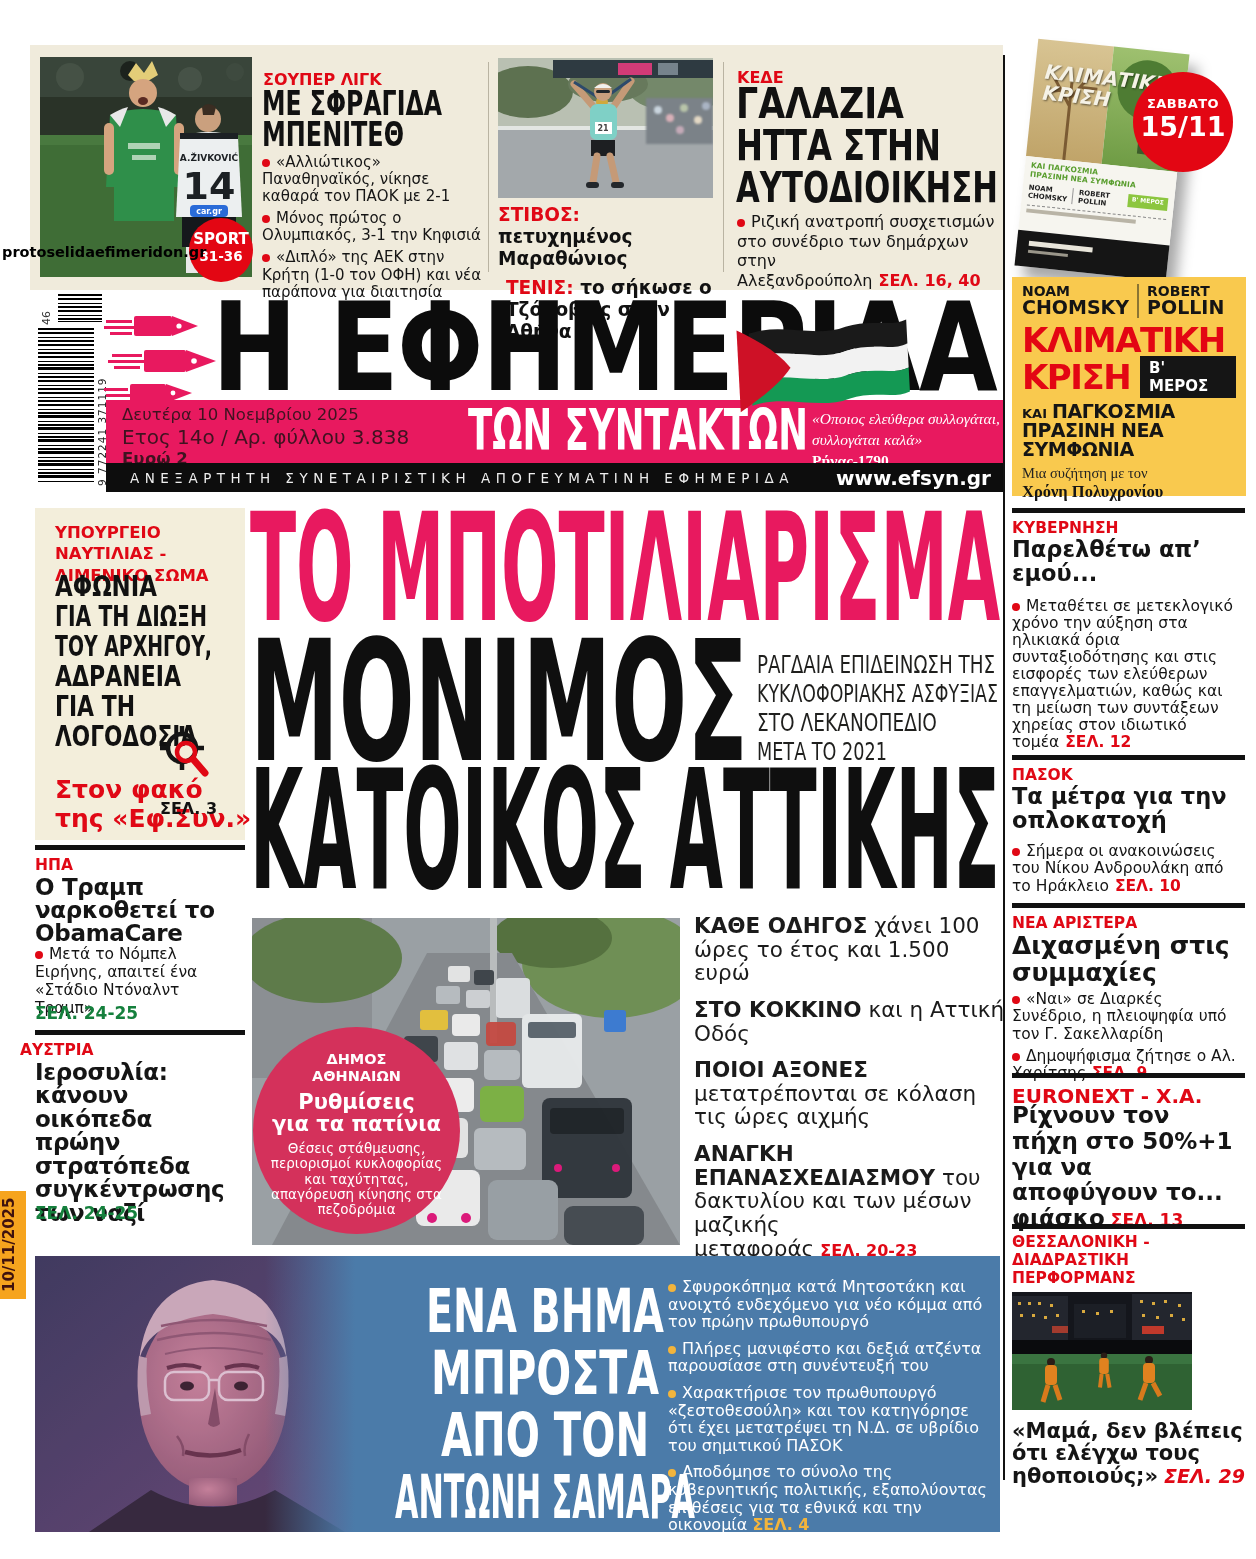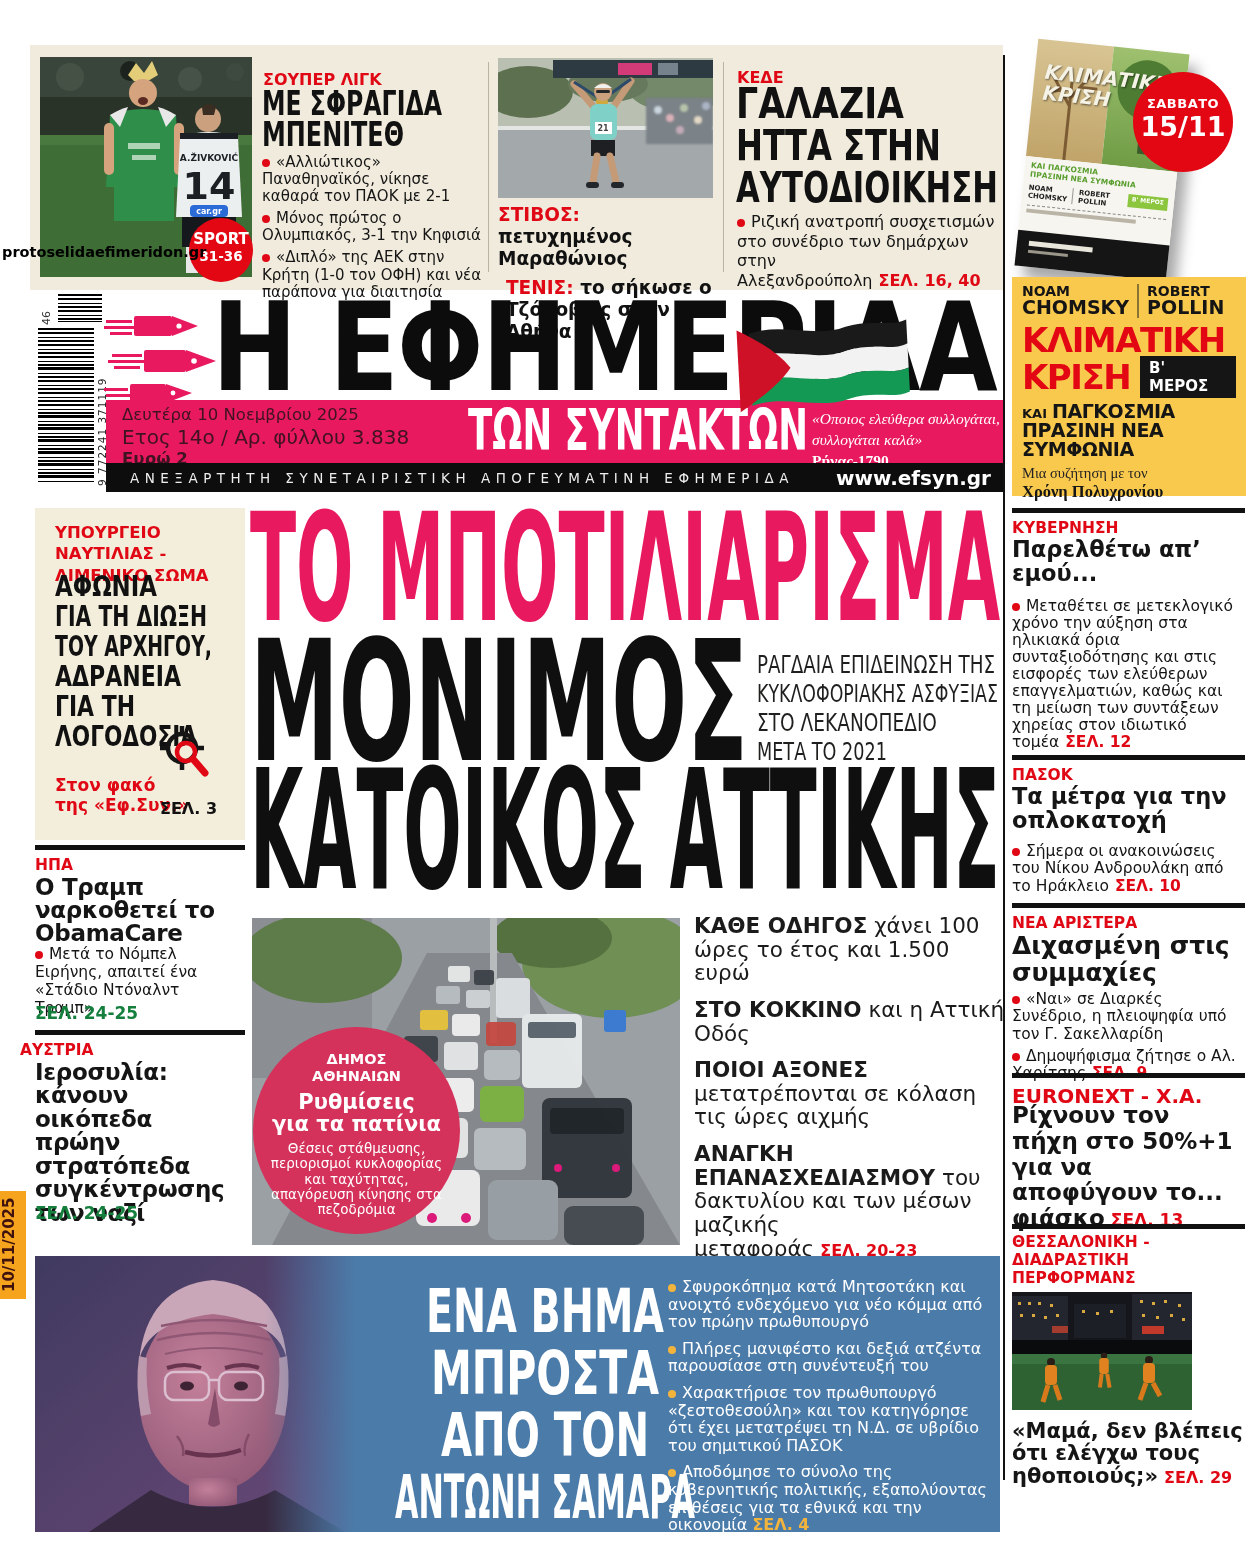--- a/index.html
+++ b/index.html
@@ -276,21 +276,21 @@
   </svg>
   <svg class="abs" style="left:158px;top:724px;" width="56" height="60" viewBox="0 0 56 60">
     <circle cx="24" cy="24" r="14" fill="none" stroke="#151515" stroke-width="4.5"></circle>
     <line x1="24" y1="2" x2="24" y2="10" stroke="#151515" stroke-width="4.5"></line>
     <line x1="24" y1="38" x2="24" y2="46" stroke="#151515" stroke-width="4.5"></line>
     <line x1="2" y1="24" x2="10" y2="24" stroke="#151515" stroke-width="4.5"></line>
     <line x1="38" y1="24" x2="46" y2="24" stroke="#151515" stroke-width="4.5"></line>
     <circle cx="28" cy="28" r="9" fill="none" stroke="#e00815" stroke-width="4.5"></circle>
     <line x1="35" y1="35" x2="47" y2="49" stroke="#e00815" stroke-width="7" stroke-linecap="round"></line>
   </svg>
-  <div class="abs" style="left:55px;top:776px;font-size:17px;font-weight:bold;color:#e00815;line-height:1.15;">
+  <div class="abs" style="left:55px;top:776px;font-size:25px;font-weight:bold;color:#e00815;line-height:1.15;">
     <div>Στον φακό</div>
       <div>της «Εφ.Συν.»</div>
   </div>
   <div class="abs" style="left:160px;top:799px;font-size:16px;font-weight:bold;color:#111;">ΣΕΛ. 3</div>
 
   <div class="abs bar" style="left:35px;top:845px;width:210px;"></div>
   <div class="abs kick" style="left:35px;top:856px;font-size:15.5px;">ΗΠΑ</div>
   <div class="abs" style="left:35px;top:876px;width:195px;font-size:23px;font-weight:bold;line-height:1.0;letter-spacing:-.3px;">Ο Τραμπ ναρκοθετεί το ObamaCare</div>
   <div class="abs" style="left:35px;top:946px;width:205px;font-size:15.5px;line-height:1.16;">
     <span class="rdot"></span><span>Μετά το Νόμπελ Ειρήνης, απαιτεί ένα «Στάδιο Ντόναλντ Τραμπ»</span>
@@ -455,21 +455,21 @@
           <path d="M2,25 L0,42 M9,25 L12,42" stroke="#d87a1c" stroke-width="5"></path>
         </g>
       <g transform="translate(132,66)">
           <circle cx="5" cy="2" r="4" fill="#2a1d16"></circle>
           <rect x="-1" y="5" width="12" height="20" rx="4" fill="#e0821f"></rect>
           <path d="M2,25 L-4,42 M9,25 L16,38" stroke="#d87a1c" stroke-width="5"></path>
         </g>
     </g>
   </svg>
   <div class="abs" style="left:1012px;top:1420px;width:232px;font-size:21px;font-weight:bold;line-height:1.07;">
-    <span>«Μαμά, δεν βλέπεις ότι ελέγχω τους ηθοποιούς;»</span><span class="pg-inline" style="font-size:16px;">ΣΕΛ. 29</span>
+    <span>«Μαμά, δεν βλέπεις ότι ελέγχω τους ηθοποιούς;»</span><span class="pg-inline" style="font-size:19px;font-style:italic;">ΣΕΛ. 29</span>
   </div>
 
   <div class="abs" style="left:35px;top:1256px;width:965px;height:276px;background:#4b7ba9;overflow:hidden;">
     <svg style="position:absolute;left:0;top:0;" width="320" height="276" viewBox="0 0 320 276">
       <defs>
         <linearGradient id="bgp" x1="0" y1="0" x2="1" y2="1">
           <stop offset="0" stop-color="#2e3a5c"></stop>
             <stop offset="1" stop-color="#5e4a78"></stop>
         </linearGradient>
         <radialGradient id="skin" cx=".4" cy=".4" r=".8">

